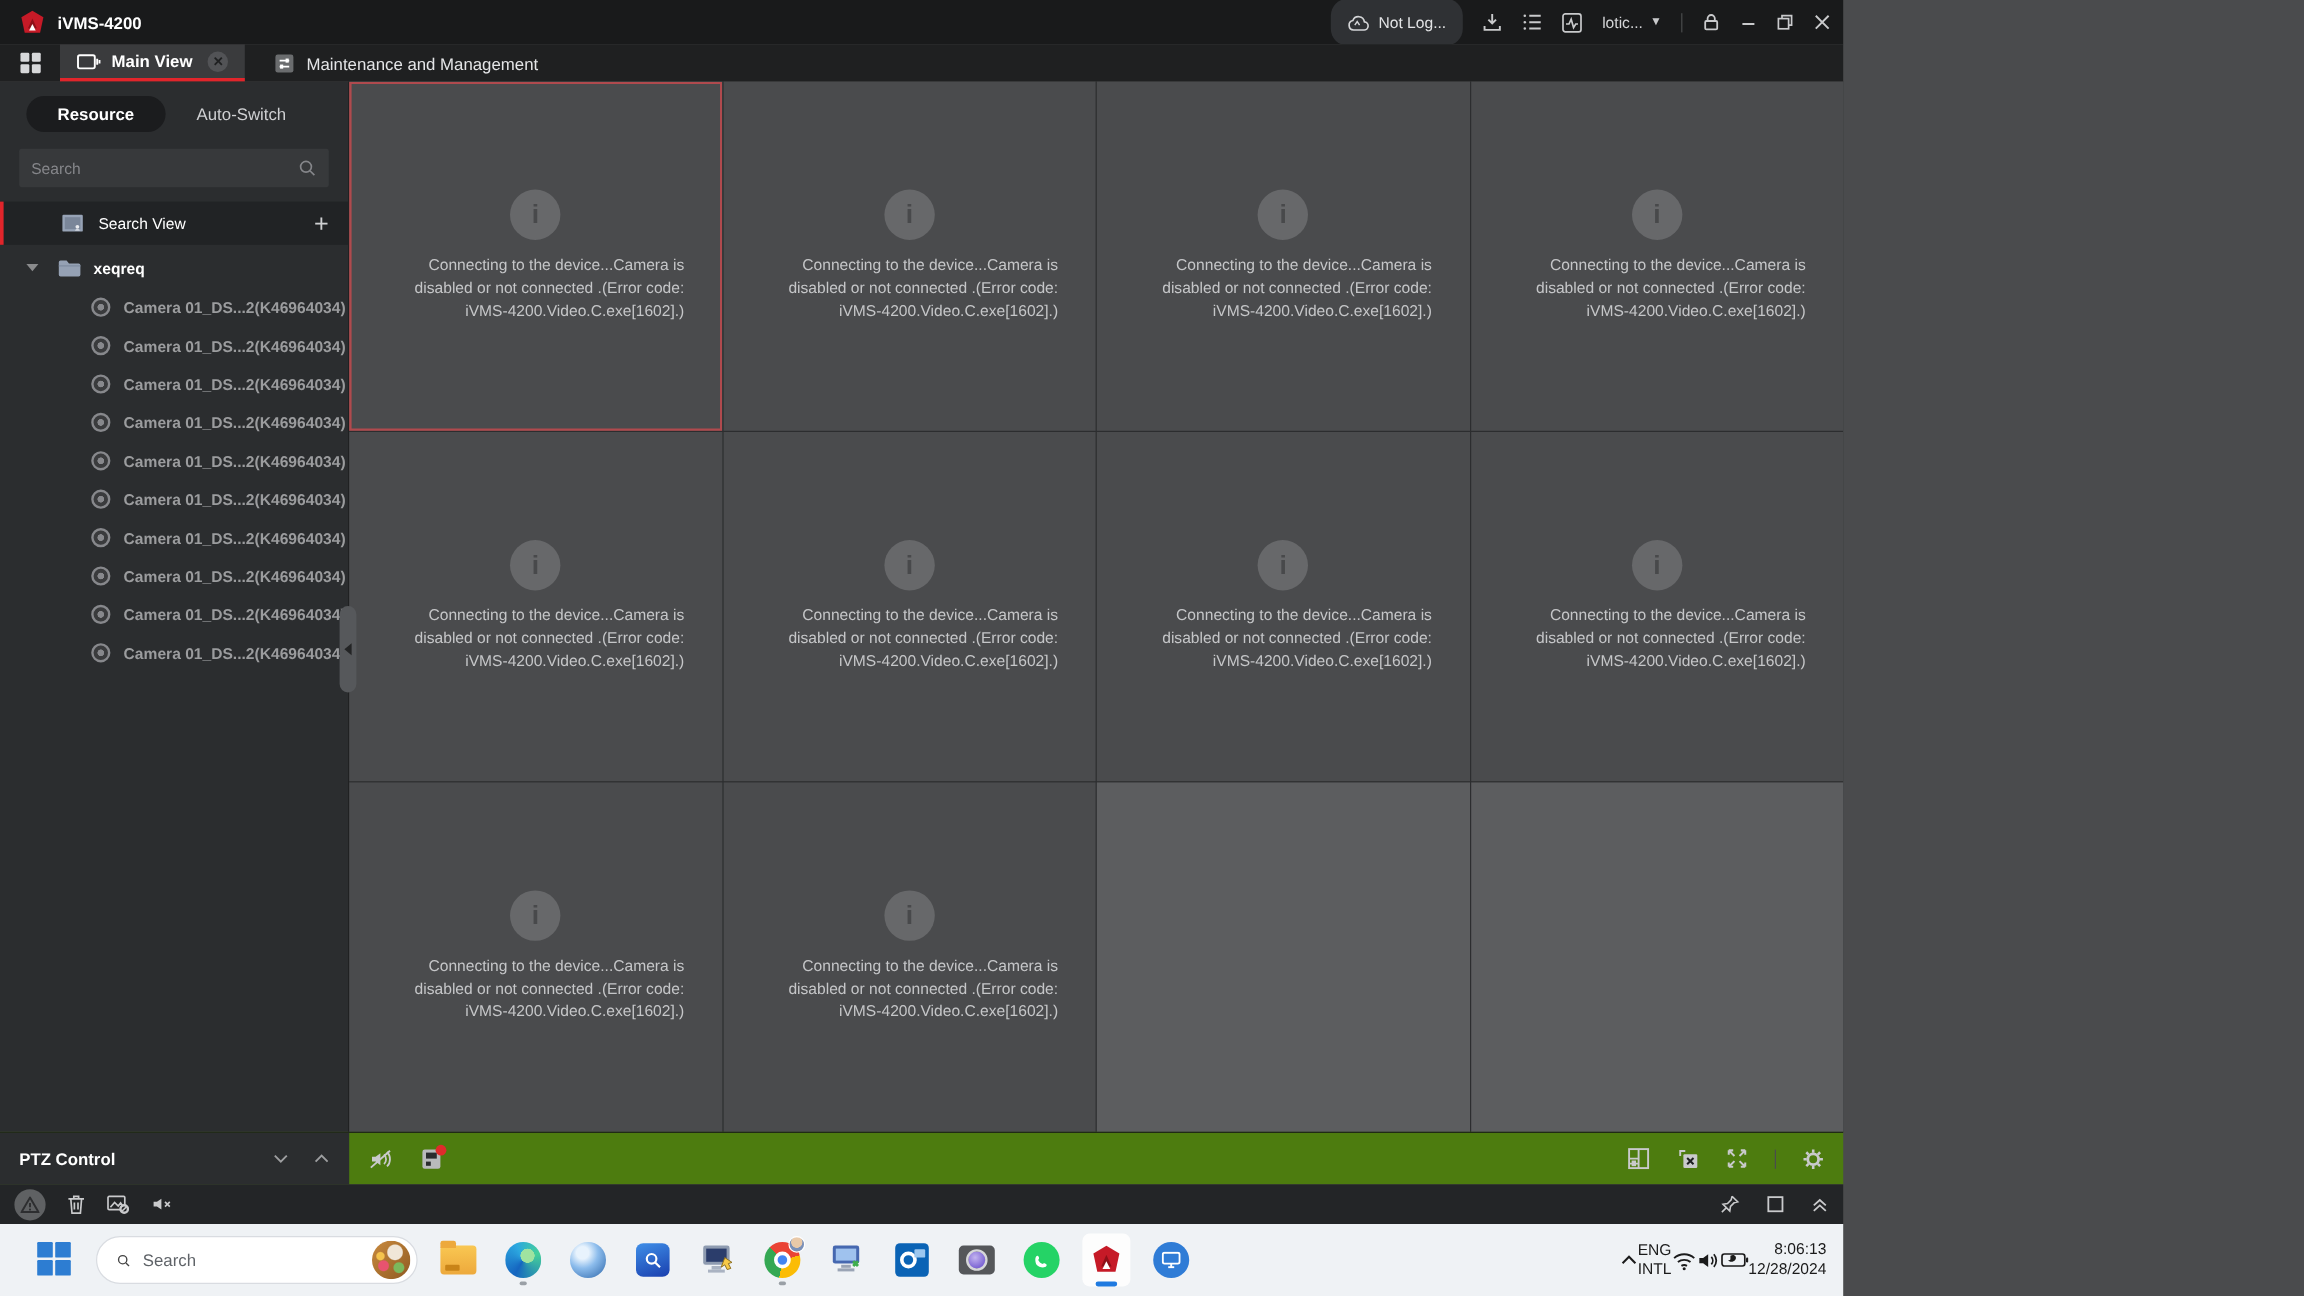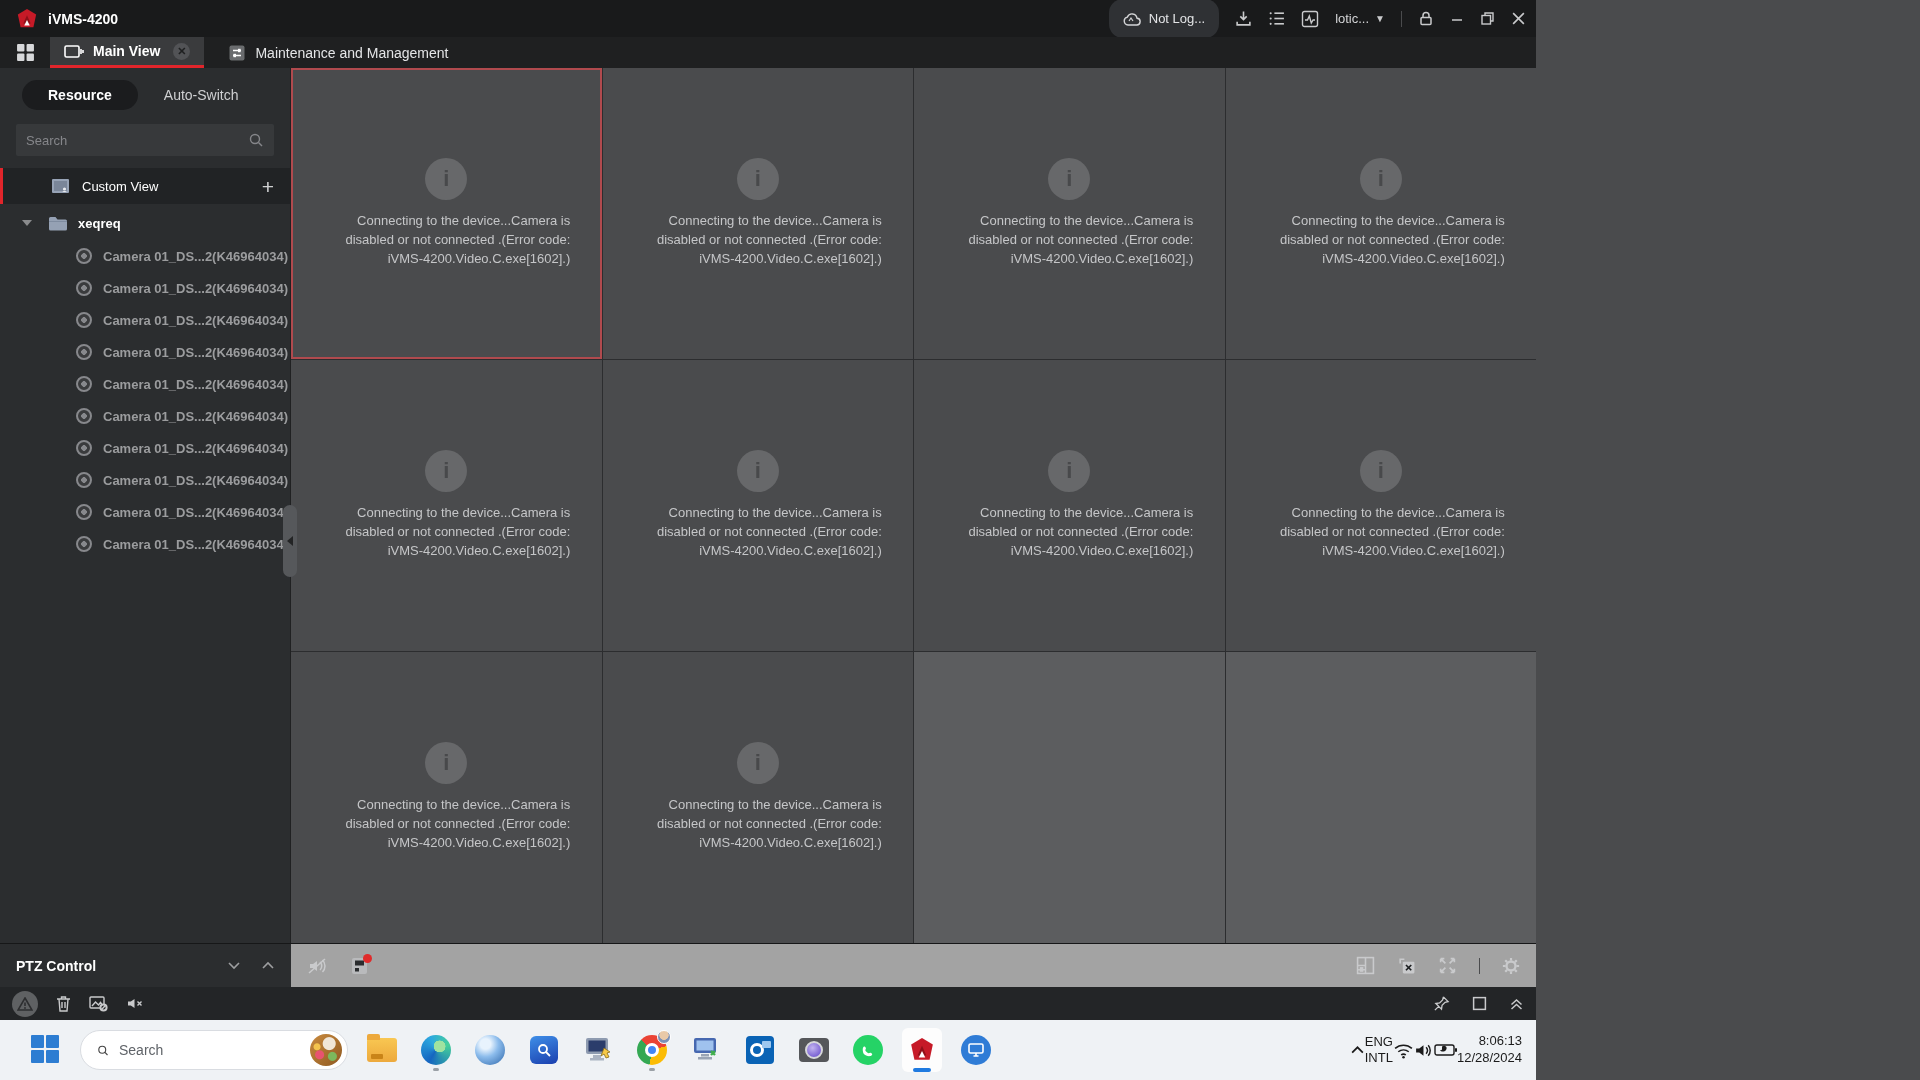--- a/index.html
+++ b/index.html
@@ -67,21 +67,21 @@
           gap:1px; background:#2c2d2f; }
   .tile { background:#4a4b4d; display:flex; align-items:center; justify-content:center; position:relative; }
   .tile.selected { box-shadow: inset 0 0 0 2px #b04a4e; }
   .tile.empty { background:#5c5d5f; }
   .tile-content { display:flex; flex-direction:column; align-items:center; gap:12px; }
   .info-icon { width:42px; height:42px; border-radius:50%; background:#67686a; color:#48494b;
                display:flex; align-items:center; justify-content:center; font-size:22px; font-weight:bold; }
   .tile-msg { width:248px; text-align:right; color:#c5c6c8; font-size:13px; line-height:1.45; }
 
   
-  .bar1 { height:44px; display:flex; background:#a3a3a3; border-top:1px solid #161718; }
+  .bar1 { height:44px; display:flex; background:#4d7c0f; border-top:1px solid #161718; }
   .ptz { width:291px; background:#2b2d2f; display:flex; align-items:center; padding:0 16px; }
   .ptz-title { color:#ffffff; font-weight:bold; font-size:14px; }
   .ptz-ctrls { margin-left:auto; display:flex; align-items:center; gap:20px; color:#9d9ea0; }
   .vbar { flex:1; display:flex; align-items:center; padding:0 16px; gap:24px; color:#b6b7b9; }
   .vbar-right { margin-left:auto; display:flex; align-items:center; gap:22px; color:#c2c3c5; }
   .disk-wrap { position:relative; }
   .red-dot { position:absolute; top:-3px; right:-4px; width:9px; height:9px; border-radius:50%;
              background:#e02b2b; }
 
   
@@ -277,21 +277,21 @@
         </svg>
       </div>
 
       <div class="cv-row">
         <svg width="19" height="16" viewBox="0 0 19 16">
           <rect x="1" y="1" width="17" height="14" rx="1" fill="#97a3b6"></rect>
           <rect x="3" y="3" width="13" height="10" fill="#7a8699"></rect>
           <circle cx="13.5" cy="11" r="1.6" fill="#e8eaee"></circle>
           <path d="M11.5 14c.3-1.4 3.7-1.4 4 0z" fill="#e8eaee"></path>
         </svg>
-        <span>Custom View</span>
+        <span>Search View</span>
         <span class="plus">+</span>
       </div>
 
       <div class="group-row">
         <span class="tri-down"></span>
         <svg width="20" height="16" viewBox="0 0 20 16">
           <path d="M1 3.5A1.5 1.5 0 012.5 2h5l2 2.5h8A1.5 1.5 0 0119 6v8a1.5 1.5 0 01-1.5 1.5h-15A1.5 1.5 0 011 14z" fill="#95a1b4"></path>
           <path d="M1 6h18v1H1z" fill="#7f8ca0"></path>
         </svg>
         <span>xeqreq</span>

